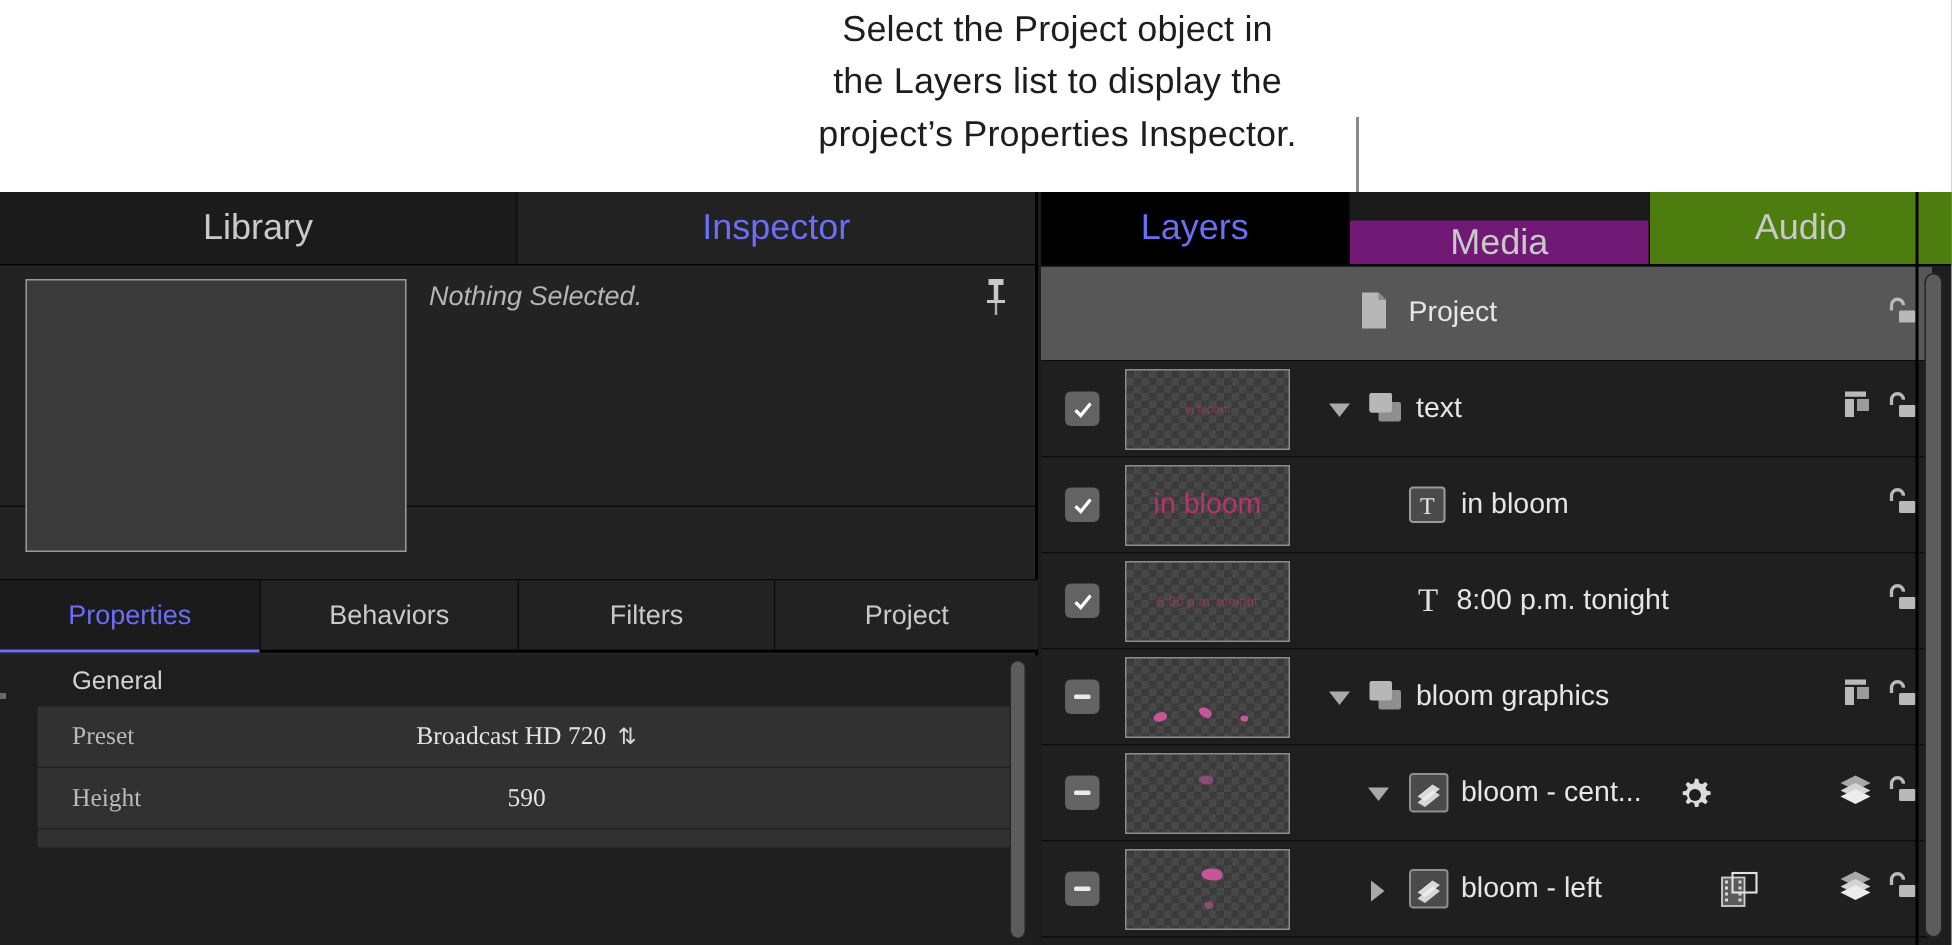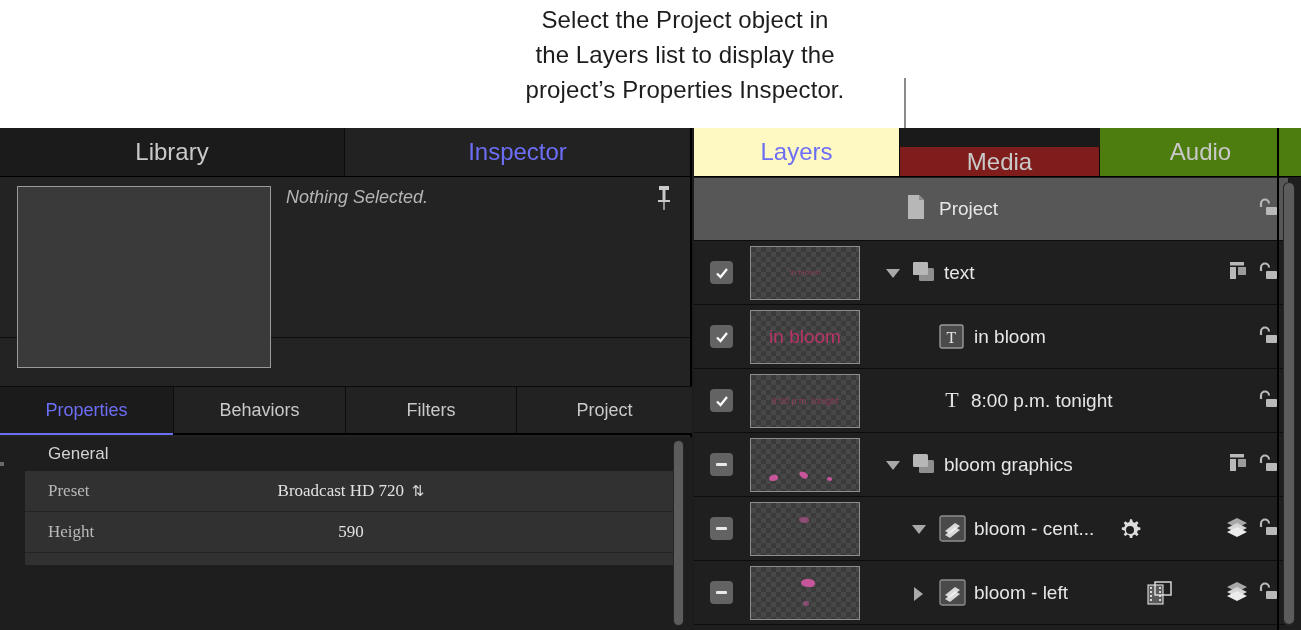--- a/index.html
+++ b/index.html
@@ -10,21 +10,21 @@
     overflow: hidden;
   }
   #root { position: relative; width: 1301px; height: 630px; }
 
   
   .callout {
     position: absolute; left: 0; top: 0; width: 1301px; height: 128px;
     background: #ffffff;
   }
   .callout-text {
-    position: absolute; left: 450px; top: 2px; width: 470px;
+    position: absolute; left: 470px; top: 2px; width: 470px;
     text-align: center;
     color: #1d1d1f;
     font-size: 24px;
     line-height: 35px;
     letter-spacing: 0.1px;
     white-space: pre-line;
   }
   .leader-line {
     position: absolute;
     left: 904px; top: 78px;
@@ -68,22 +68,22 @@
     cursor: default;
     position: relative;
   }
   .tab:last-child { border-right: none; }
   .tab.active { color: #6d6ef6; }
 
   
   .toptabs-left .tab:nth-child(1) { flex: 0 0 345px; background:#1b1b1b; }
   .toptabs-left .tab:nth-child(2) { flex: 1; background:#222222; }
 
-  .toptabs-right .tab:nth-child(1) { flex: 0 0 206px; background:#fef9c3;}
-  .toptabs-right .tab:nth-child(2) { flex: 0 0 200px; background:#7f1d1d;margin-top:19px;}
+  .toptabs-right .tab:nth-child(1) { flex: 0 0 206px; background:#000000;}
+  .toptabs-right .tab:nth-child(2) { flex: 0 0 200px; background:#701a75;margin-top:19px;}
   .toptabs-right .tab:nth-child(3) { flex: 1; background:#4d7c0f;}
 
   
   .preview-region {
     position: relative;
     height: 161px;
     background: #232323;
     border-bottom: 1px solid #0d0d0d;
   }
   .preview-thumb {

